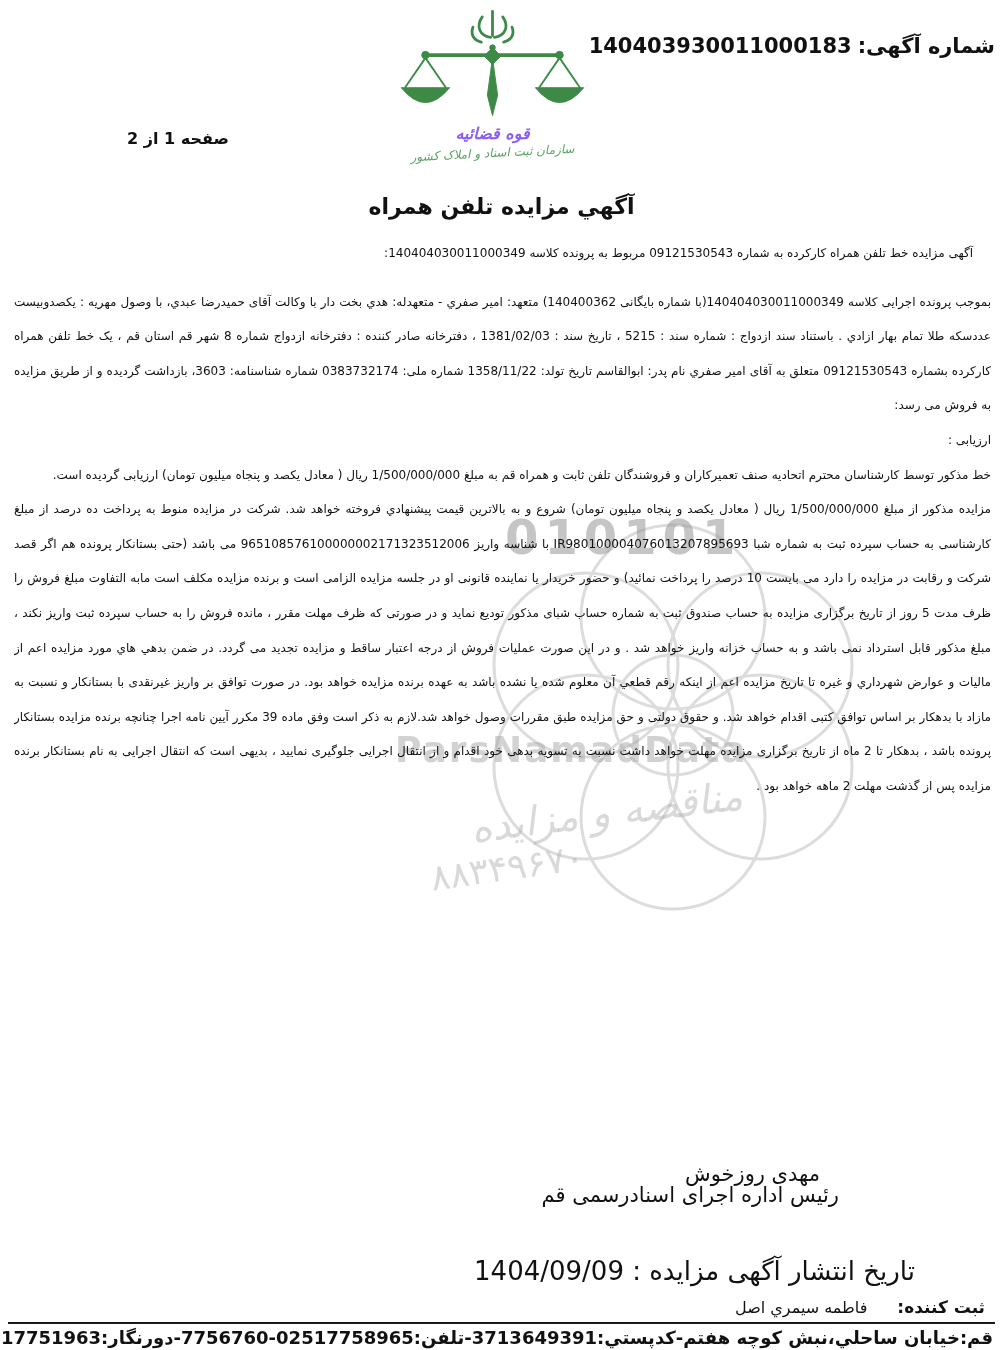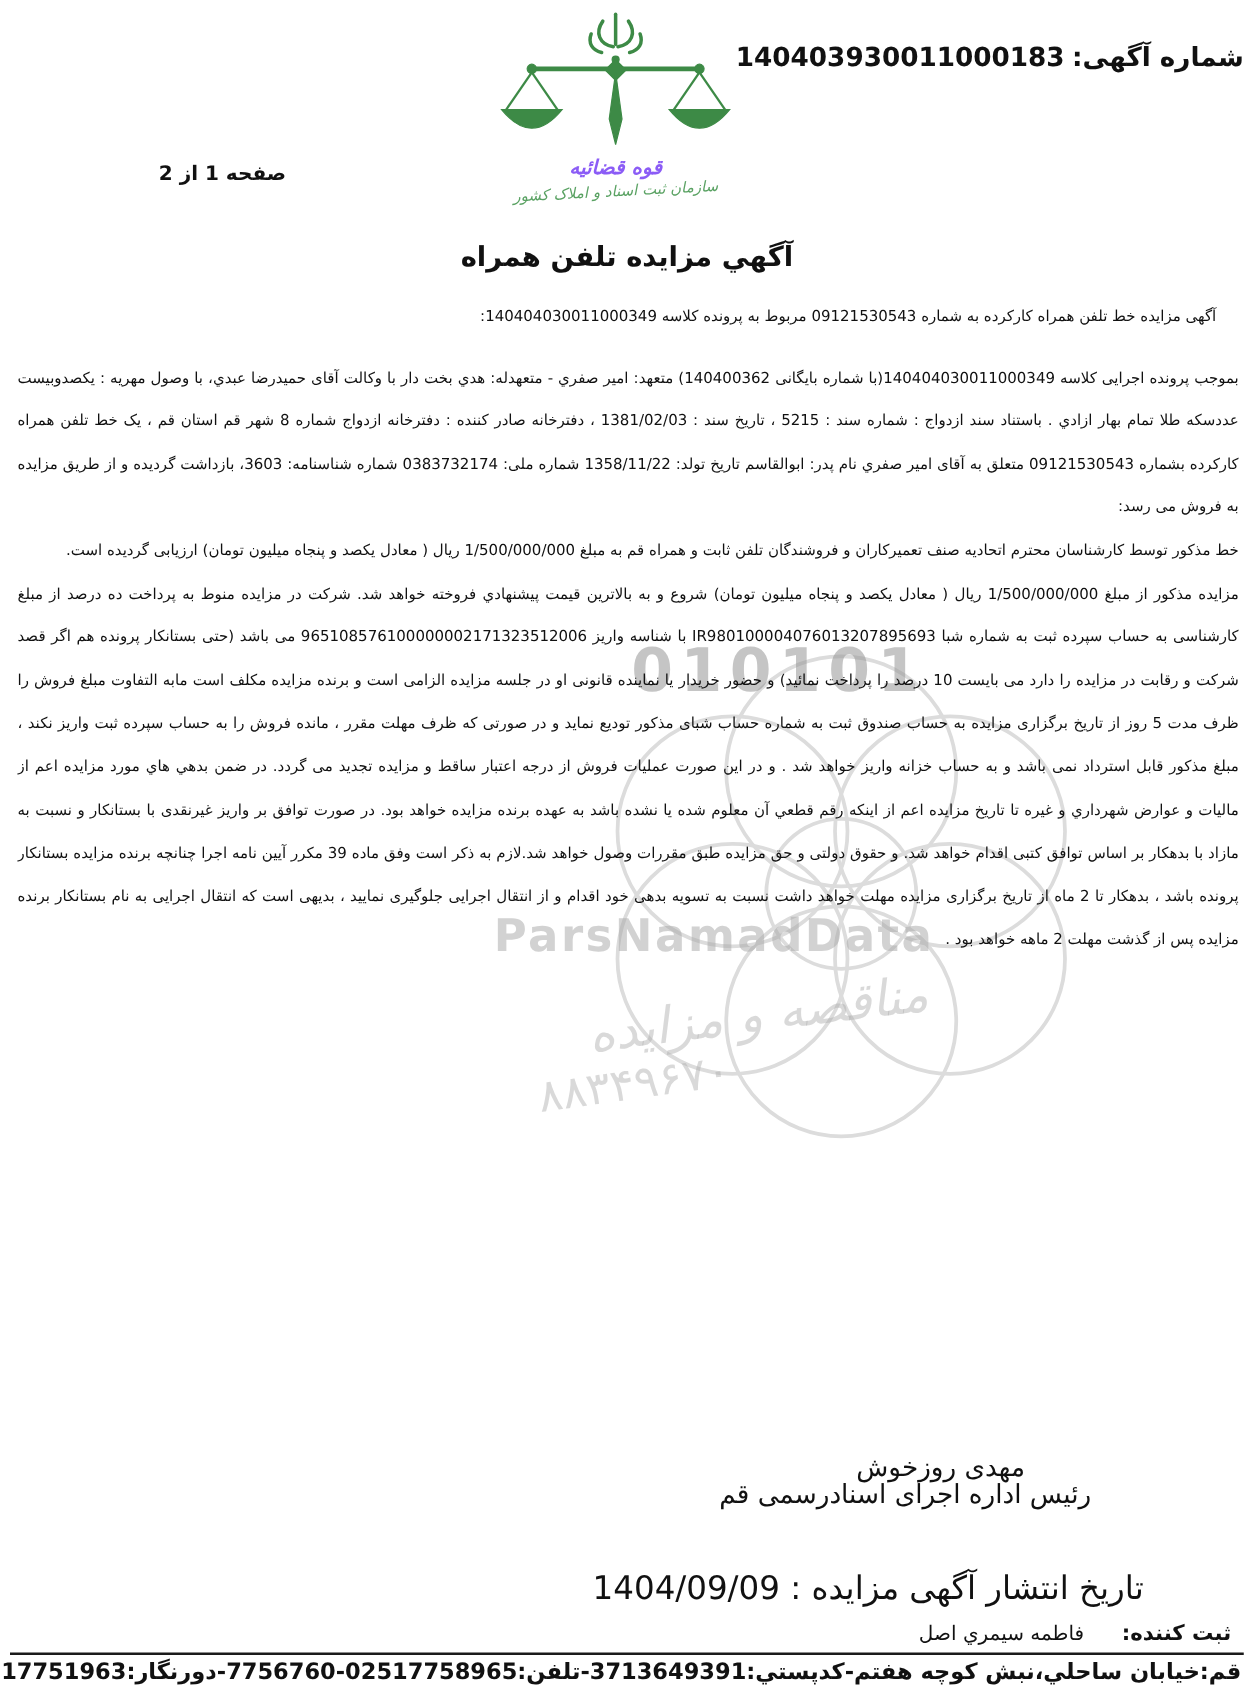--- a/index.html
+++ b/index.html
@@ -26,21 +26,21 @@
   .hf-row{font-size:21px;font-weight:bold;line-height:26px;white-space:nowrap;}
   .hf-label{margin-left:6px;}
   
   .doc-title{position:absolute;top:194px;left:0;width:100%;text-align:center;font-size:22px;font-weight:bold;margin:0;direction:rtl;}
   .body-text{
     position:absolute;top:236px;left:14px;right:12px;height:942px;overflow:hidden;
     direction:rtl;text-align:justify;font-size:12px;line-height:34.6px;
   }
   .body-text p{margin:0;}
   .body-text p.p-first{margin-bottom:14px;text-indent:18px;}
-  .sig-title{position:absolute;top:1183px;right:130px;font-size:21px;direction:rtl;}
+  .sig-title{position:absolute;top:1183px;right:164px;font-size:21px;direction:rtl;}
   .sig-name{position:absolute;top:1162px;right:183px;font-size:21px;direction:rtl;}
   
   .pub-date{position:absolute;top:1256px;right:88px;font-size:26px;direction:rtl;white-space:nowrap;}
   .registrar{position:absolute;top:1297px;right:18px;direction:rtl;display:flex;gap:30px;align-items:baseline;}
   .reg-label{font-size:17px;font-weight:bold;}
   .reg-name{font-size:16px;font-weight:normal;}
   .rule{position:absolute;top:1322px;left:8px;right:8px;border-top:2px solid #1a1a1a;}
   .footer-line{position:absolute;top:1327px;right:10px;left:10px;direction:rtl;text-align:left;font-size:18px;font-weight:bold;white-space:nowrap;}
 </style>
 </head>
@@ -102,20 +102,21 @@
       <div class="hf-row">
         <span class="hf-label">شماره آگهی:</span><span class="hf-value">140403930011000183</span>
       </div>
     </div>
 
     <h1 class="doc-title">آگهي مزايده تلفن همراه</h1>
 
     <div class="body-text">
       <p class="p-first">آگهی مزایده خط تلفن همراه کارکرده به شماره 09121530543 مربوط به پرونده کلاسه 140404030011000349:</p>
       <p>بموجب پرونده اجرایی کلاسه 140404030011000349(با شماره بایگانی 140400362) متعهد: امیر صفري - متعهدله: هدي بخت دار با وکالت آقای حمیدرضا عبدي، با وصول مهریه : یکصدوبیست عددسکه طلا تمام بهار ازادي . باستناد سند ازدواج : شماره سند : 5215 ، تاریخ سند : 1381/02/03 ، دفترخانه صادر کننده : دفترخانه ازدواج شماره 8 شهر قم استان قم ، یک خط تلفن همراه کارکرده بشماره 09121530543 متعلق به آقای امیر صفري نام پدر: ابوالقاسم تاریخ تولد: 1358/11/22 شماره ملی: 0383732174 شماره شناسنامه: 3603، بازداشت گردیده و از طریق مزایده به فروش می رسد:</p>
+      <p>ارزیابی :</p>
       <p>خط مذکور توسط کارشناسان محترم اتحادیه صنف تعمیرکاران و فروشندگان تلفن ثابت و همراه قم به مبلغ 1/500/000/000 ریال ( معادل یکصد و پنجاه میلیون تومان) ارزیابی گردیده است.</p>
       <p>مزایده مذکور از مبلغ 1/500/000/000 ریال ( معادل یکصد و پنجاه میلیون تومان) شروع و به بالاترین قیمت پیشنهادي فروخته خواهد شد. شرکت در مزایده منوط به پرداخت ده درصد از مبلغ کارشناسی به حساب سپرده ثبت به شماره شبا IR980100004076013207895693 با شناسه واریز 965108576100000002171323512006 می باشد (حتی بستانکار پرونده هم اگر قصد شرکت و رقابت در مزایده را دارد می بایست 10 درصد را پرداخت نمائید) و حضور خریدار یا نماینده قانونی او در جلسه مزایده الزامی است و برنده مزایده مکلف است مابه التفاوت مبلغ فروش را ظرف مدت 5 روز از تاریخ برگزاری مزایده به حساب صندوق ثبت به شماره حساب شبای مذکور تودیع نماید و در صورتی که ظرف مهلت مقرر ، مانده فروش را به حساب سپرده ثبت واریز نکند ، مبلغ مذکور قابل استرداد نمی باشد و به حساب خزانه واریز خواهد شد . و در این صورت عملیات فروش از درجه اعتبار ساقط و مزایده تجدید می گردد. در ضمن بدهي هاي مورد مزایده اعم از مالیات و عوارض شهرداري و غیره تا تاریخ مزایده اعم از اینکه رقم قطعي آن معلوم شده یا نشده باشد به عهده برنده مزایده خواهد بود. در صورت توافق بر واریز غیرنقدی با بستانکار و نسبت به مازاد با بدهکار بر اساس توافق کتبی اقدام خواهد شد. و حقوق دولتی و حق مزایده طبق مقررات وصول خواهد شد.لازم به ذکر است وفق ماده 39 مکرر آیین نامه اجرا چنانچه برنده مزایده بستانکار پرونده باشد ، بدهکار تا 2 ماه از تاریخ برگزاری مزایده مهلت خواهد داشت نسبت به تسویه بدهی خود اقدام و از انتقال اجرایی جلوگیری نمایید ، بدیهی است که انتقال اجرایی به نام بستانکار برنده مزایده پس از گذشت مهلت 2 ماهه خواهد بود .</p>
     </div>
 
     <div class="sig-title">رئیس اداره اجرای اسنادرسمی قم</div>
     <div class="sig-name">مهدی روزخوش</div>
 
     <div class="pub-date">تاریخ انتشار آگهی مزایده : 1404/09/09</div>
     <div class="registrar">
       <span class="reg-label">ثبت کننده:</span>

